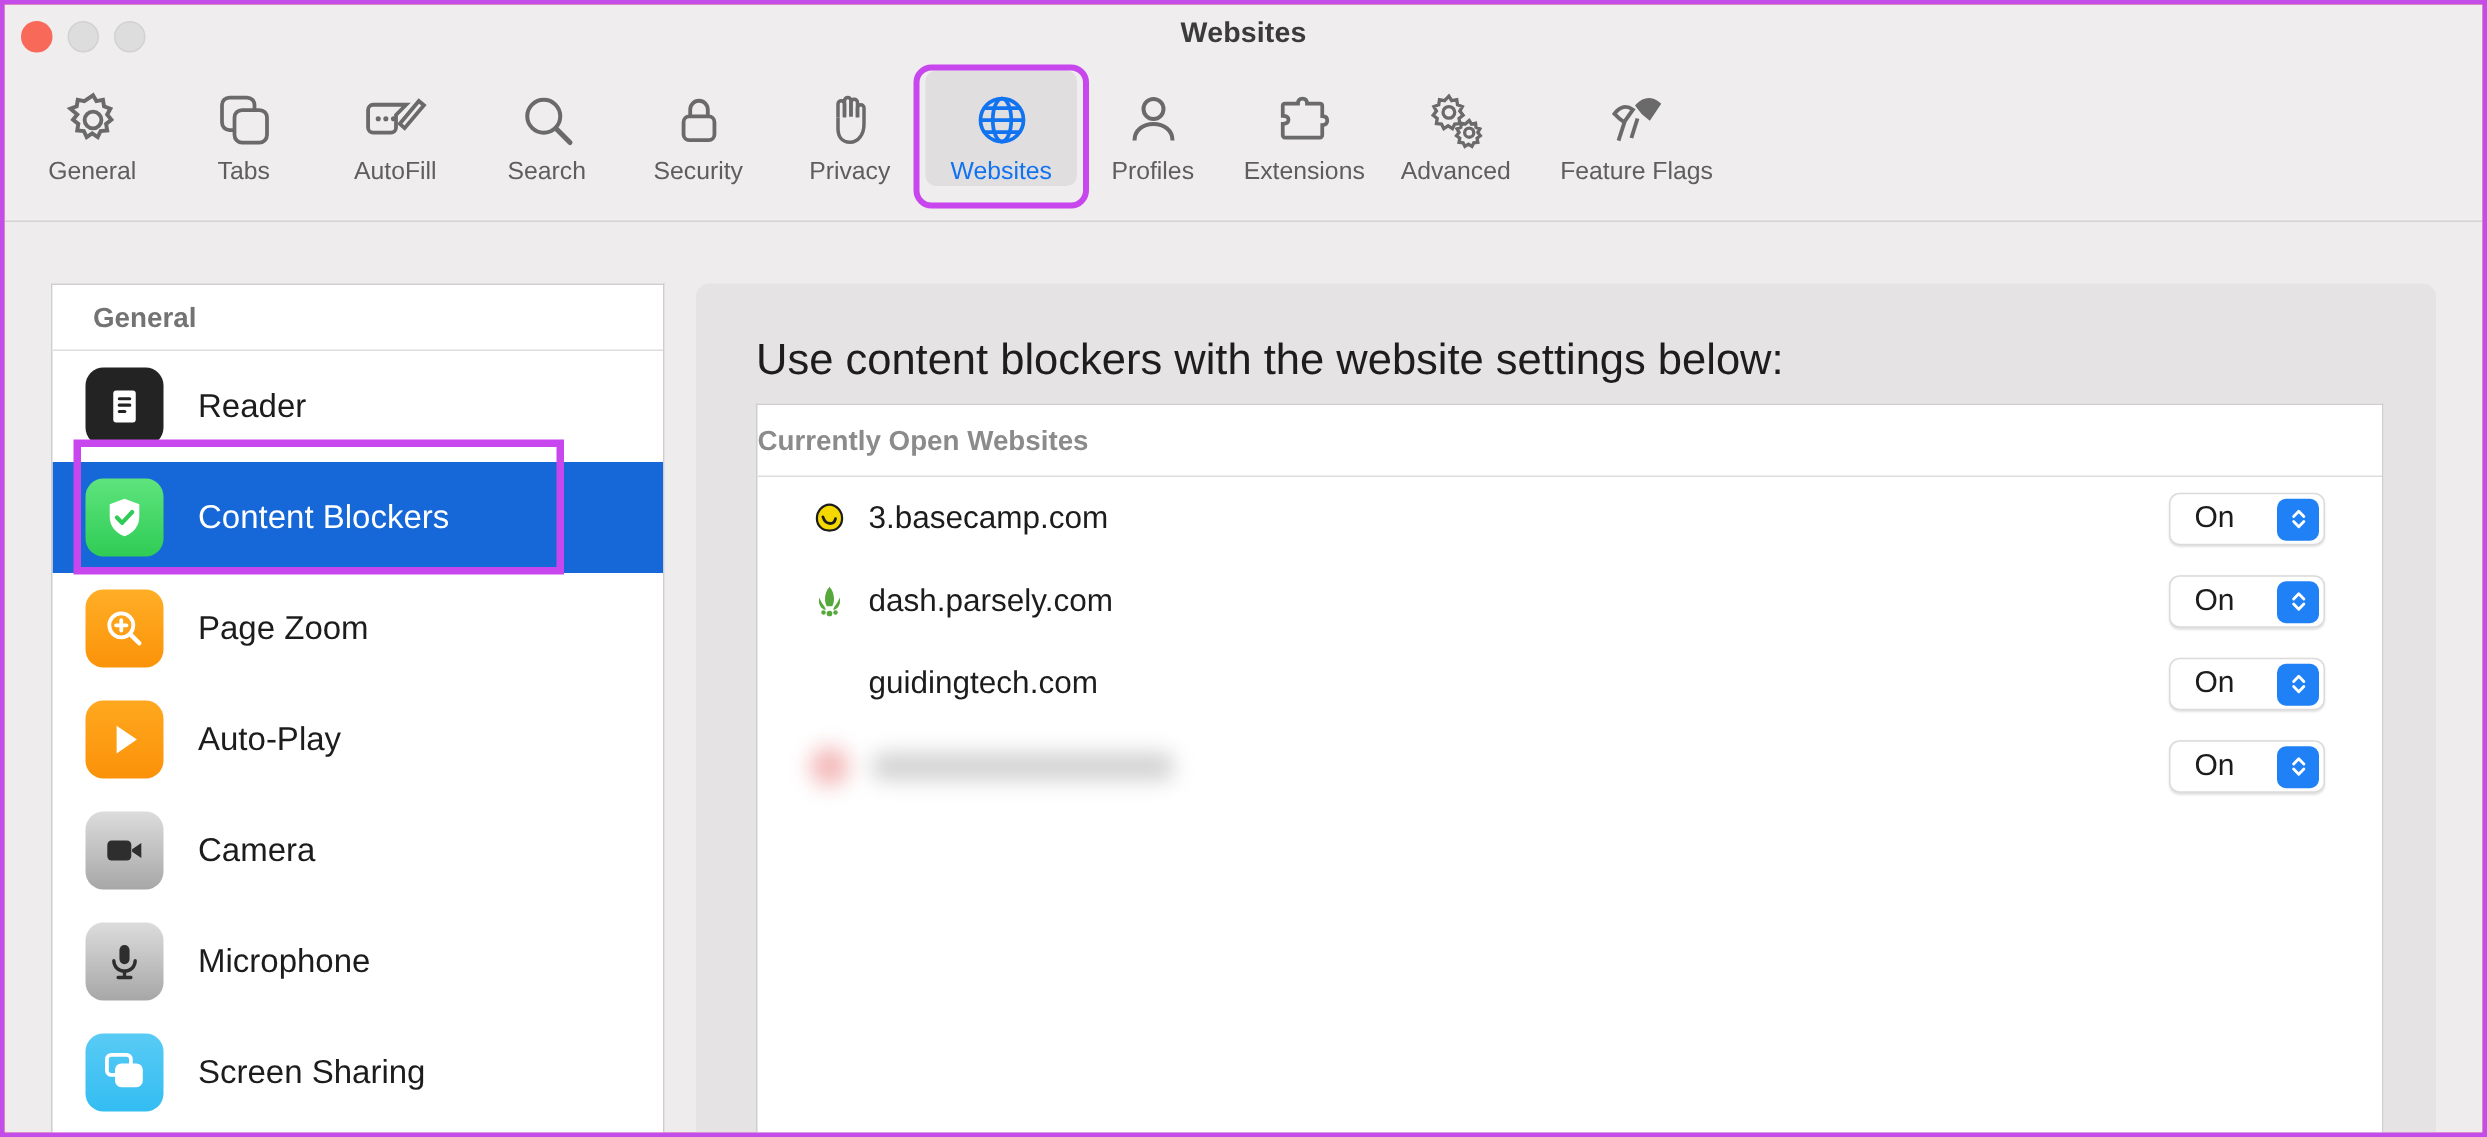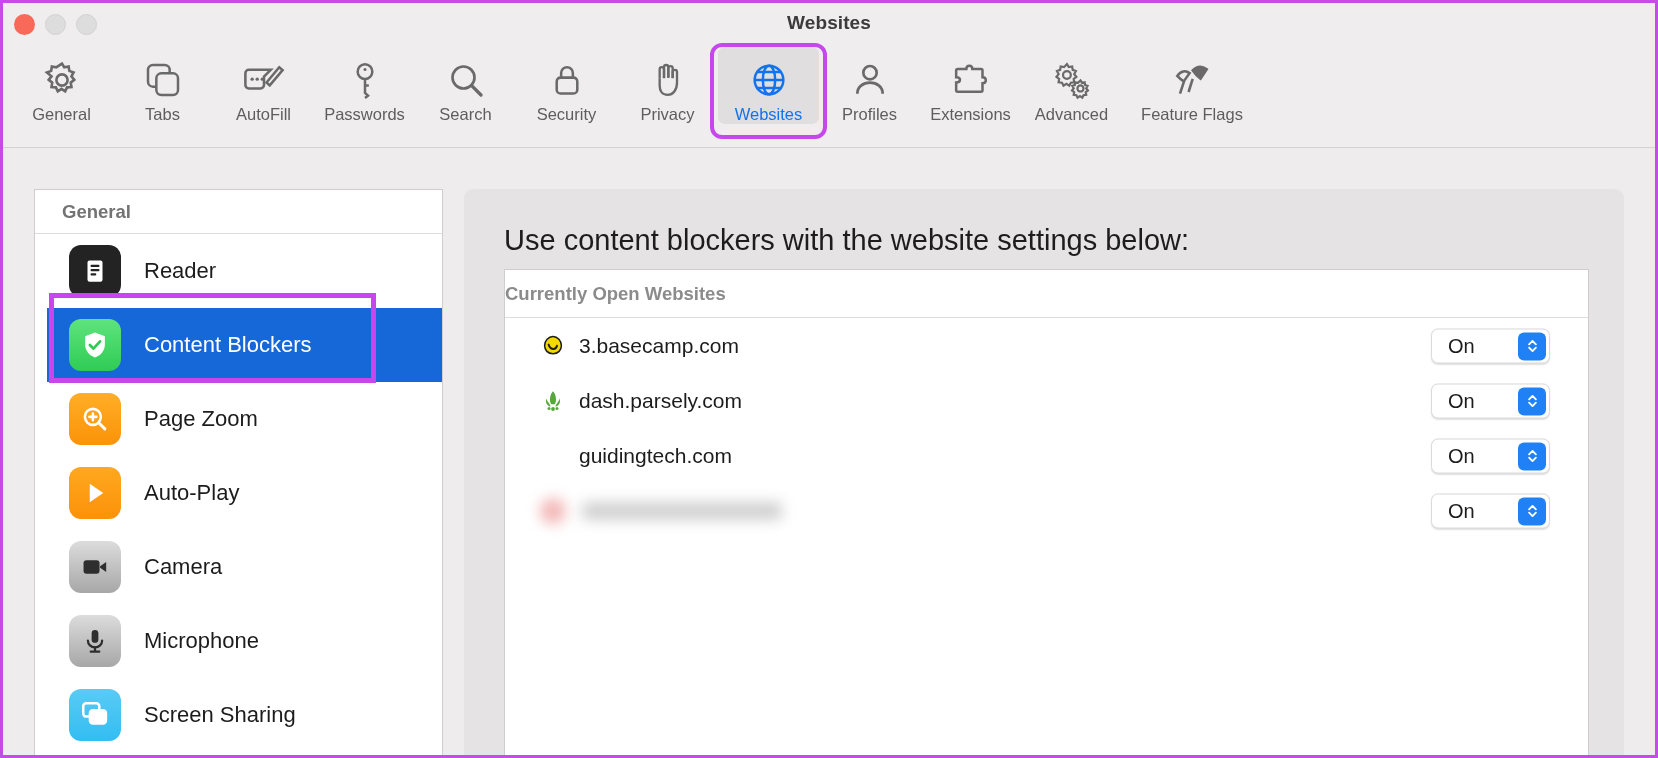--- a/index.html
+++ b/index.html
@@ -153,21 +153,21 @@
     height: 44px;
     line-height: 44px;
     padding-left: 27px;
     font-size: 18.5px;
     font-weight: bold;
     color: #737373;
     background: #ffffff;
     border-bottom: 1px solid #dedcdc;
     box-sizing: border-box;
   }
-  .sb-list { position: relative; padding-left: 12px; }
+  .sb-list { position: relative; }
   .sb-item {
     height: 74px;
     display: flex;
     align-items: center;
     padding-left: 22px;
     box-sizing: border-box;
   }
   .sb-item .ic {
     width: 52px; height: 52px;
     flex: 0 0 auto;
@@ -266,21 +266,21 @@
     color: #1c1c1c;
     white-space: nowrap;
   }
 
   
   .popup {
     position: absolute;
     right: 38px;
     top: 50%;
     transform: translateY(-50%);
-    width: 119px;
+    width: 104px;
     height: 35px;
     background: #ffffff;
     border: 1px solid #dcdada;
     border-radius: 7px;
     box-shadow: 0 1px 1.5px rgba(0,0,0,.12);
     box-sizing: border-box;
     display: flex;
     align-items: center;
   }
   .popup .val {
@@ -348,31 +348,20 @@
               <path d="M4 6h13l-4 4v5a2 2 0 0 1-2 2H4a2 2 0 0 1-2-2V8a2 2 0 0 1 2-2z"></path>
               <circle cx="6" cy="11.5" r="1" fill="#6a6a6a" stroke="none"></circle>
               <circle cx="9" cy="11.5" r="1" fill="#6a6a6a" stroke="none"></circle>
               <circle cx="12" cy="11.5" r="1" fill="#6a6a6a" stroke="none"></circle>
               <path d="M14.5 13.5L22 4.5l2 1.7-7.6 9z"></path>
             </svg>
           </div>
           <div class="lbl">AutoFill</div>
         </div>
 
-        <div class="tb-item">
-          <div class="ic">
-            <svg width="40" height="40" viewBox="0 0 24 24" fill="none" stroke="#6a6a6a" stroke-width="1.5">
-              <circle cx="12" cy="7" r="4.4"></circle>
-              <circle cx="12" cy="5.7" r="0.9" fill="#6a6a6a" stroke="none"></circle>
-              <path d="M12 11.4v8.4l1.8 1.6-1.8 1.4"></path>
-              <path d="M12 15.3h2.3"></path>
-            </svg>
-          </div>
-          <div class="lbl">Passwords</div>
-        </div>
 
         <div class="tb-item">
           <div class="ic">
             <svg width="40" height="40" viewBox="0 0 24 24" fill="none" stroke="#6a6a6a" stroke-width="1.6">
               <circle cx="10.5" cy="10.5" r="6.6"></circle>
               <path d="M15.4 15.4L21 21" stroke-linecap="round" stroke-width="2"></path>
             </svg>
           </div>
           <div class="lbl">Search</div>
         </div>

